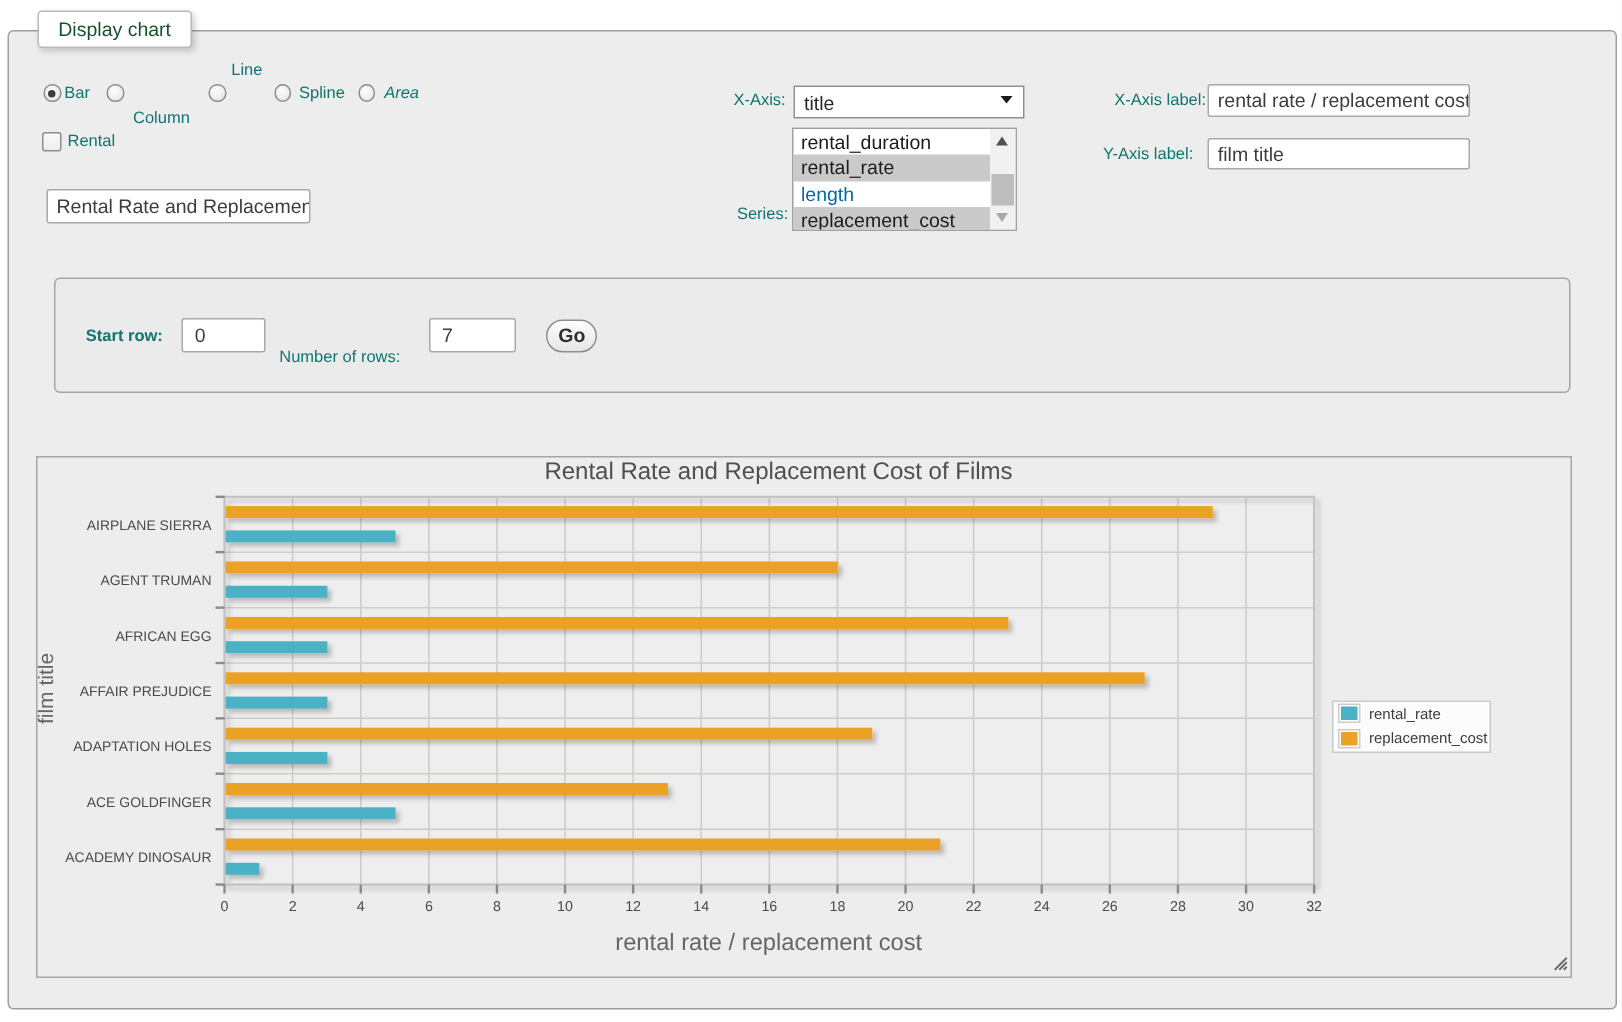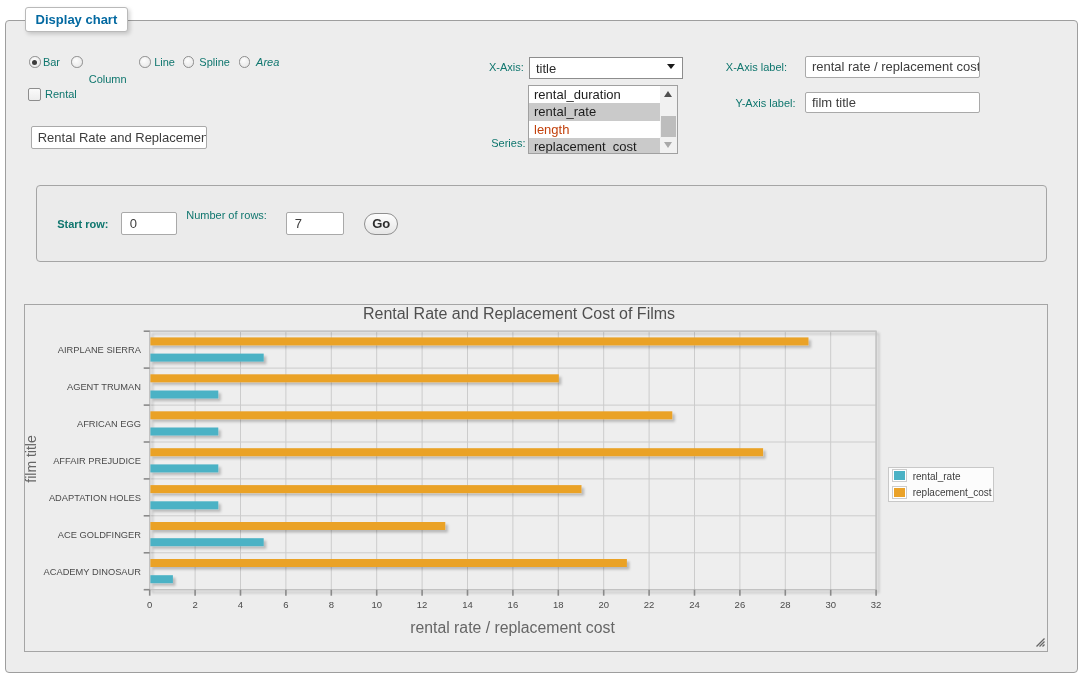--- a/index.html
+++ b/index.html
@@ -6,65 +6,65 @@
 #stage { position:relative; width:1081px; height:681px; overflow:hidden; background:#fff; }
 .abs { position:absolute; }
 .lbl { position:absolute; font-size:11px; line-height:15px; color:#0f766e; white-space:nowrap; }
 .inp { position:absolute; background:#fff; border:1px solid #a9a9a9; border-radius:2px;
        font-size:13px; color:#3d3d3d; padding:0 6px; display:flex; align-items:center; white-space:nowrap; overflow:hidden; }
 </style></head>
 <body>
 <div id="stage">
   <div class="abs" style="left:5px;top:20px;width:1072.5px;height:652.6px;background:#ededed;border:1px solid #9e9e9e;border-radius:4px;"></div>
   <div class="abs" style="left:24.7px;top:7.4px;width:103.5px;height:25.1px;background:#fff;border:1px solid #b9b9b9;border-radius:3px;box-shadow:2px 2px 4px rgba(0,0,0,0.18);display:flex;align-items:center;justify-content:center;">
-    <span style="font-size:13px;font-weight:bold;color:#0369a1;">Display chart</span>
+    <span style="font-size:13px;font-weight:normal;color:#14532d;">Display chart</span>
     </div>
 
   <div class="abs" style="left:29.0px;top:56.4px;width:11.5px;height:11.5px;border-radius:50%;border:1px solid #8d8d8d;background:radial-gradient(circle at 40% 35%,#fdfdfd,#e3e3e3);"></div>
     <div class="abs" style="left:32.2px;top:59.6px;width:5px;height:5px;border-radius:50%;background:#3c3c3c;"></div>
   <div class="lbl" style="left:42.9px;top:55px;">Bar</div>
   <div class="abs" style="left:71.1px;top:56.4px;width:11.5px;height:11.5px;border-radius:50%;border:1px solid #8d8d8d;background:radial-gradient(circle at 40% 35%,#fdfdfd,#e3e3e3);"></div>
   <div class="lbl" style="left:88.7px;top:72px;text-align:right;">Column</div>
   <div class="abs" style="left:139.1px;top:56.4px;width:11.5px;height:11.5px;border-radius:50%;border:1px solid #8d8d8d;background:radial-gradient(circle at 40% 35%,#fdfdfd,#e3e3e3);"></div>
-  <div class="lbl" style="left:154.2px;top:55px;">Line</div>
+  <div class="lbl" style="left:154.2px;top:40px;">Line</div>
   <div class="abs" style="left:182.6px;top:56.4px;width:11.5px;height:11.5px;border-radius:50%;border:1px solid #8d8d8d;background:radial-gradient(circle at 40% 35%,#fdfdfd,#e3e3e3);"></div>
   <div class="lbl" style="left:199.3px;top:55px;">Spline</div>
   <div class="abs" style="left:238.8px;top:56.4px;width:11.5px;height:11.5px;border-radius:50%;border:1px solid #8d8d8d;background:radial-gradient(circle at 40% 35%,#fdfdfd,#e3e3e3);"></div>
   <div class="lbl" style="left:256.1px;top:55px;font-style:italic;">Area</div>
 
   <div class="abs" style="left:28.3px;top:88.1px;width:12.6px;height:12.6px;border:1px solid #8d8d8d;border-radius:2px;background:linear-gradient(#fafafa,#ededed);"></div>
   <div class="lbl" style="left:45px;top:87px;">Rental</div>
 
   <div class="inp" style="left:30.7px;top:125.8px;width:176.4px;height:22.8px;">Rental Rate and Replacement Cost of Films</div>
 
   <div class="lbl" style="right:557.2px;top:60px;">X-Axis:</div>
   <div class="inp" style="left:529px;top:57.4px;width:154px;height:21.6px;border-color:#8d8d8d;border-radius:0;color:#2a2a2a;">title</div>
   <div class="abs" style="left:667px;top:64px;width:0;height:0;border-left:4px solid transparent;border-right:4px solid transparent;border-top:5.5px solid #1a1a1a;"></div>
 
   <div class="lbl" style="right:555.5px;top:136px;">Series:</div>
   <div class="abs" style="left:528px;top:85.1px;width:149.5px;height:69.2px;background:#fff;border:1px solid #a0a0a0;overflow:hidden;">
     <div style="position:absolute;left:0;top:0;width:131px;height:17.3px;font-size:13px;color:#1c1c1c;padding-left:5px;line-height:17.3px;">rental_duration</div>
     <div style="position:absolute;left:0;top:17.3px;width:131px;height:17.3px;font-size:13px;color:#1c1c1c;padding-left:5px;line-height:17.3px;background:#cacaca;">rental_rate</div>
-    <div style="position:absolute;left:0;top:34.6px;width:131px;height:17.3px;font-size:13px;color:#c2410c;padding-left:5px;line-height:17.3px;">length</div>
+    <div style="position:absolute;left:0;top:34.6px;width:131px;height:17.3px;font-size:13px;color:#0369a1;padding-left:5px;line-height:17.3px;">length</div>
     <div style="position:absolute;left:0;top:51.9px;width:131px;height:17.3px;font-size:13px;color:#1c1c1c;padding-left:5px;line-height:17.3px;background:#cacaca;">replacement_cost</div>
     <div style="position:absolute;right:0;top:0;width:17px;height:67.2px;background:#f1f1f1;"></div>
     <div style="position:absolute;right:4.5px;top:5px;width:0;height:0;border-left:4px solid transparent;border-right:4px solid transparent;border-bottom:6px solid #505050;"></div>
     <div style="position:absolute;right:1px;top:30px;width:15px;height:21px;background:#bdbdbd;"></div>
     <div style="position:absolute;right:4.5px;bottom:5px;width:0;height:0;border-left:4px solid transparent;border-right:4px solid transparent;border-top:6px solid #a8a8a8;"></div>
   </div>
 
-  <div class="lbl" style="right:294px;top:60px;margin-left:36px;">X-Axis label:</div>
+  <div class="lbl" style="right:277px;top:60px;margin-left:36px;">X-Axis label:</div>
   <div class="inp" style="left:804.9px;top:55.5px;width:175.4px;height:22.3px;">rental rate / replacement cost</div>
   <div class="lbl" style="right:285.5px;top:95.5px;margin-left:36px;">Y-Axis label:</div>
   <div class="inp" style="left:804.9px;top:91.6px;width:175.4px;height:21.8px;">film title</div>
 
   <div class="abs" style="left:35.6px;top:185px;width:1011.6px;height:77.4px;background:#ebebeb;border:1px solid #a5a5a5;border-radius:4px;"></div>
   <div class="lbl" style="left:57.2px;top:217px;font-weight:bold;">Start row:</div>
   <div class="inp" style="left:120.8px;top:212.3px;width:56.2px;height:22.8px;padding:0 8px;">0</div>
-  <div class="lbl" style="left:186.2px;top:208px;text-align:right;">Number of rows:</div>
+  <div class="lbl" style="left:186.2px;top:231px;text-align:right;">Number of rows:</div>
   <div class="inp" style="left:285.7px;top:212.3px;width:58.2px;height:22.8px;padding:0 8px;">7</div>
   <div class="abs" style="left:364.3px;top:212.9px;width:33.9px;height:22.2px;border:1px solid #8f8f8f;border-radius:11.5px;background:linear-gradient(#fdfdfd,#e6e6e6);display:flex;align-items:center;justify-content:center;font-size:13px;font-weight:bold;color:#2e2e2e;">Go</div>
 
   <div class="abs" style="left:24.4px;top:304px;width:1024.1px;height:347.6px;background:#ededed;border:1px solid #a5a5a5;"></div>
 
   <svg width="1081" height="681" viewBox="0 0 1081 681" style="position:absolute;left:0;top:0;" xmlns="http://www.w3.org/2000/svg">
 <defs>
         <filter id="ds" x="-20%" y="-50%" width="150%" height="250%">
           <feDropShadow dx="2.6" dy="2.6" stdDeviation="1.3" flood-color="#000" flood-opacity="0.22"></feDropShadow>
         </filter>

